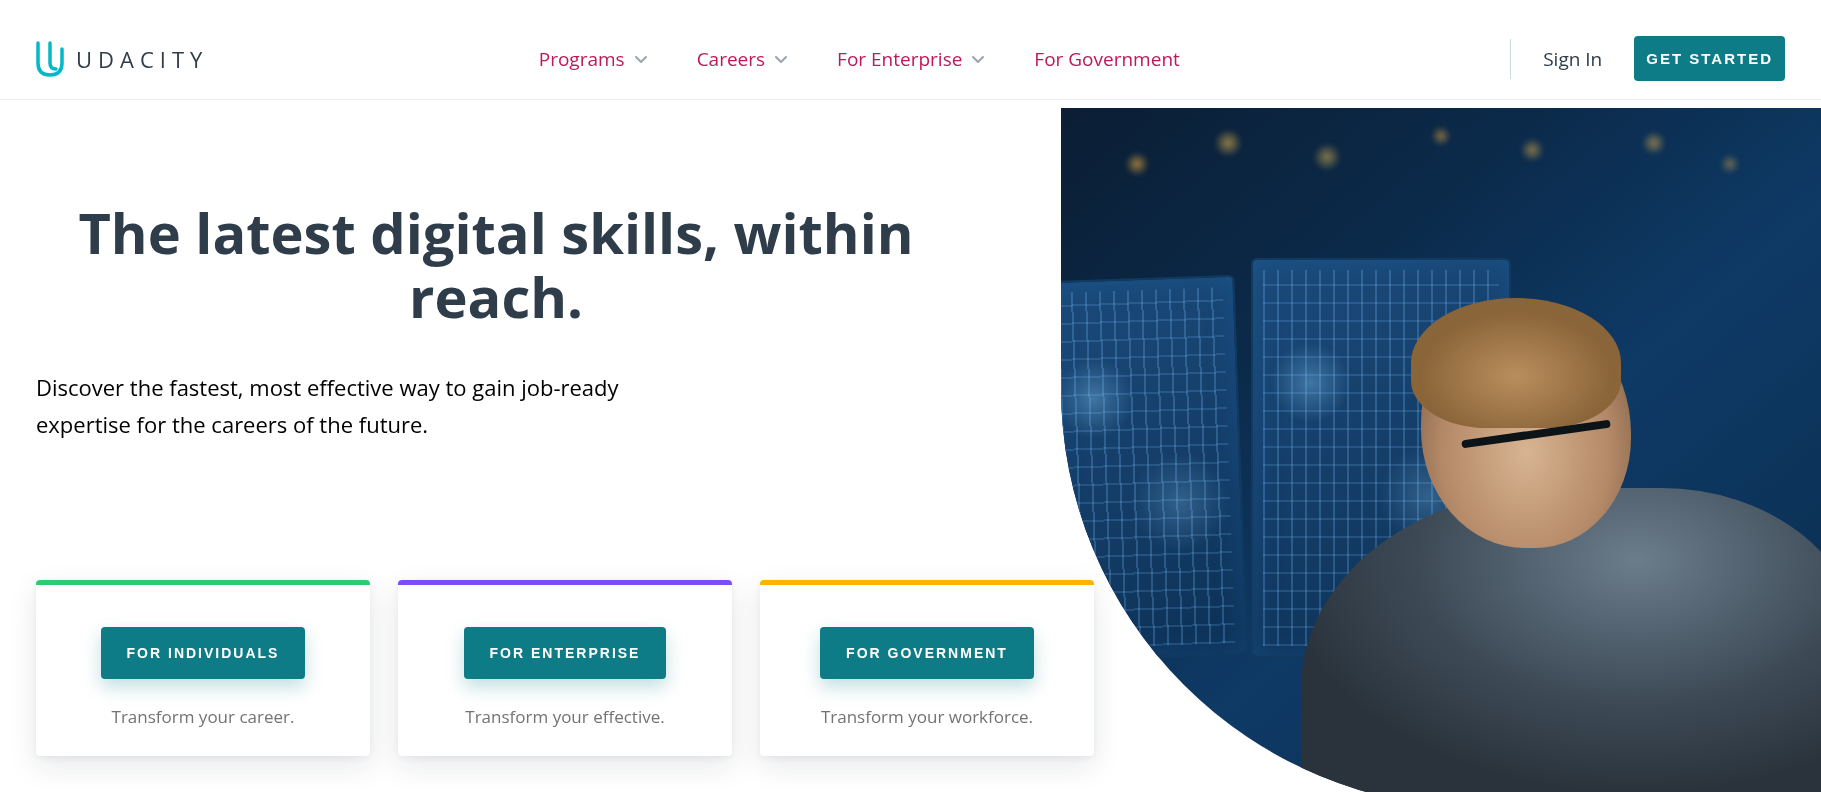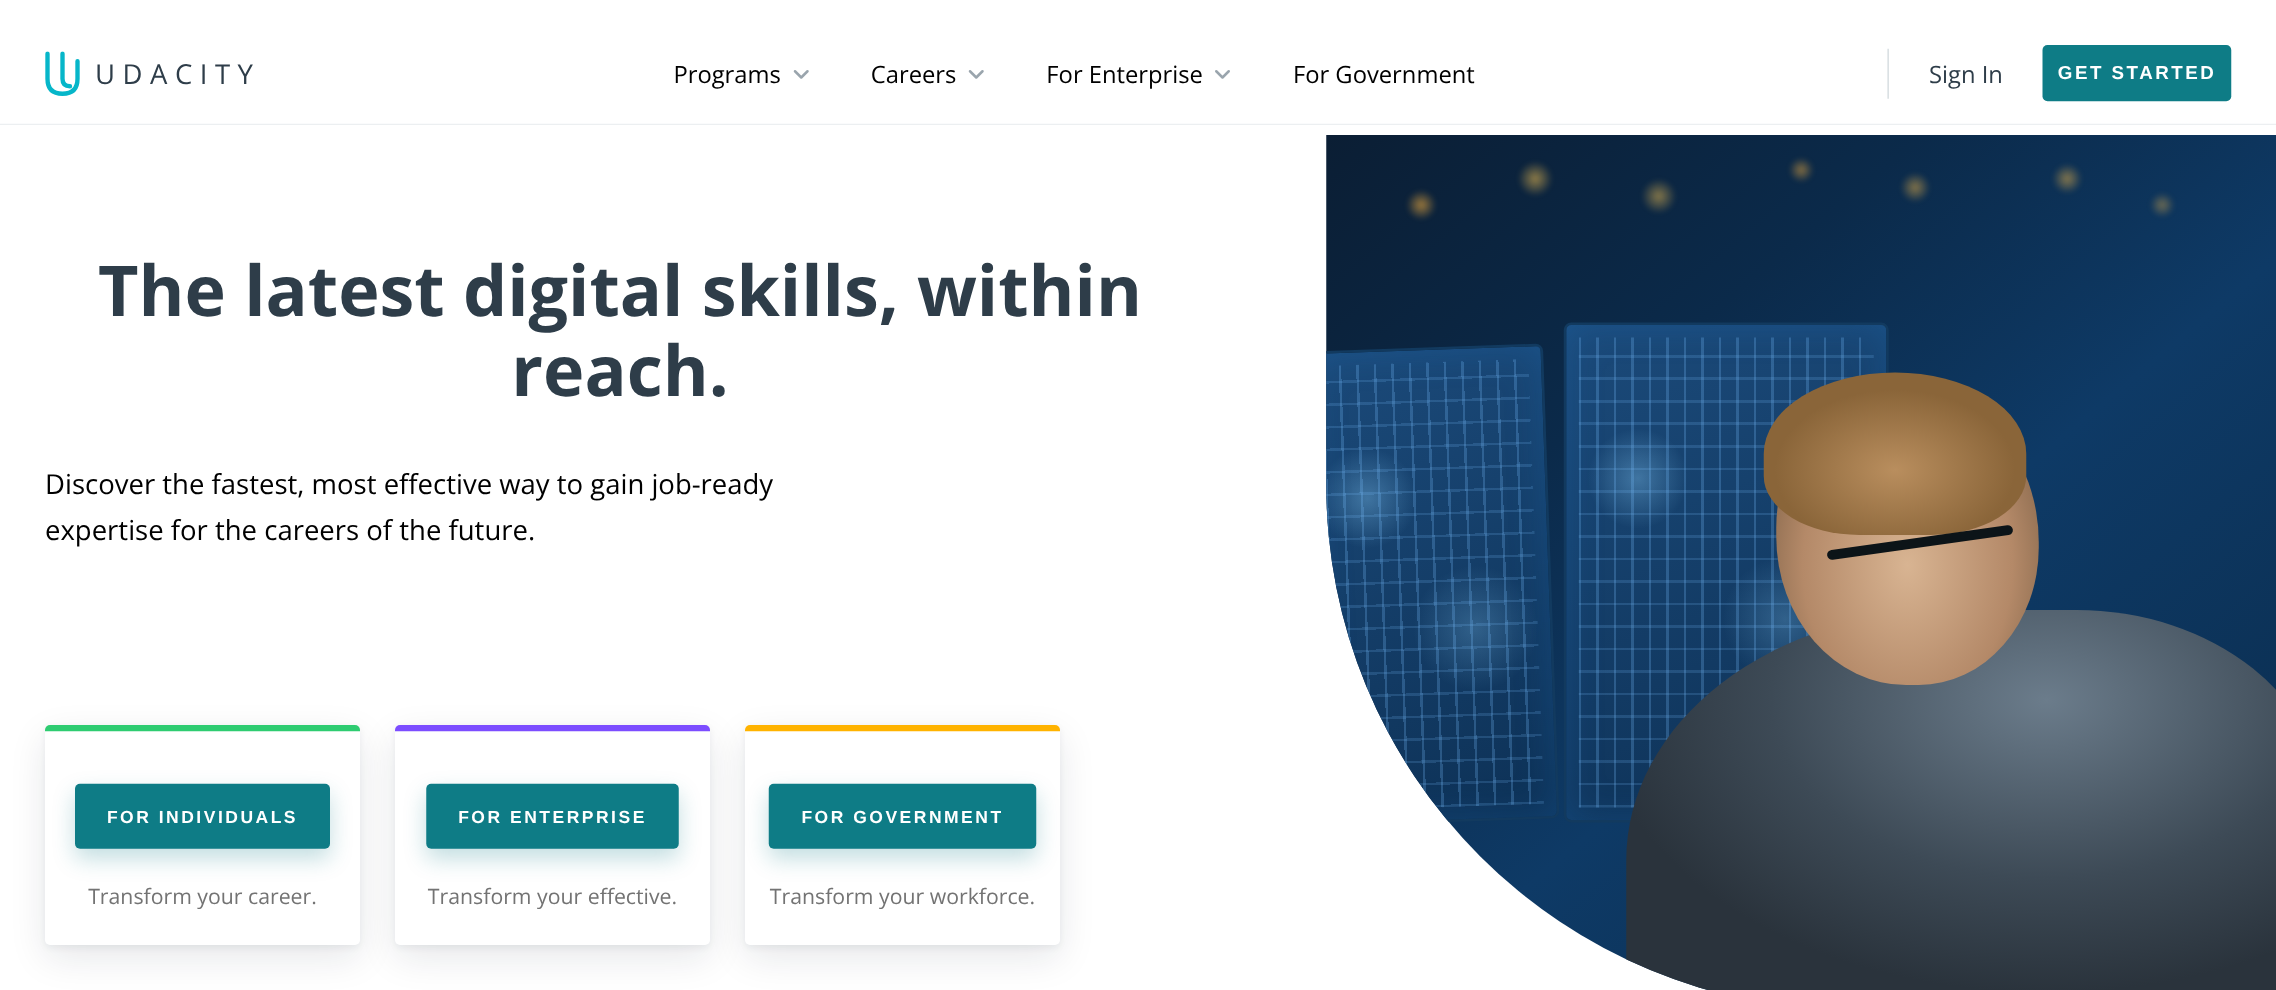--- a/index.html
+++ b/index.html
@@ -36,21 +36,21 @@
 .nav {
   display: flex;
   align-items: center;
   gap: 48px;
 }
 .nav-item {
   display: flex;
   align-items: center;
   gap: 8px;
   font-size: 19px;
-  color: #000000;
+  color: #be185d;
   cursor: pointer;
 }
 .nav-item .chev svg { display: block; }
 .right-group {
   display: flex;
   align-items: center;
   gap: 32px;
 }
 .divider {
   width: 1px;
@@ -201,21 +201,21 @@
 
 
 .cards {
   position: absolute;
   left: 36px;
   top: 480px;
   display: flex;
   gap: 28px;
 }
 .card {
-  width: 252px;
+  width: 334px;
   background: #ffffff;
   border-radius: 4px;
   box-shadow: 0 10px 30px rgba(20,30,50,.10), 0 2px 6px rgba(20,30,50,.06);
   overflow: hidden;
   padding-bottom: 28px;
   text-align: center;
 }
 .card-bar { height: 5px; width: 100%; }
 .bar-green  { background: #2ecc71; }
 .bar-purple { background: #7c4dff; }

